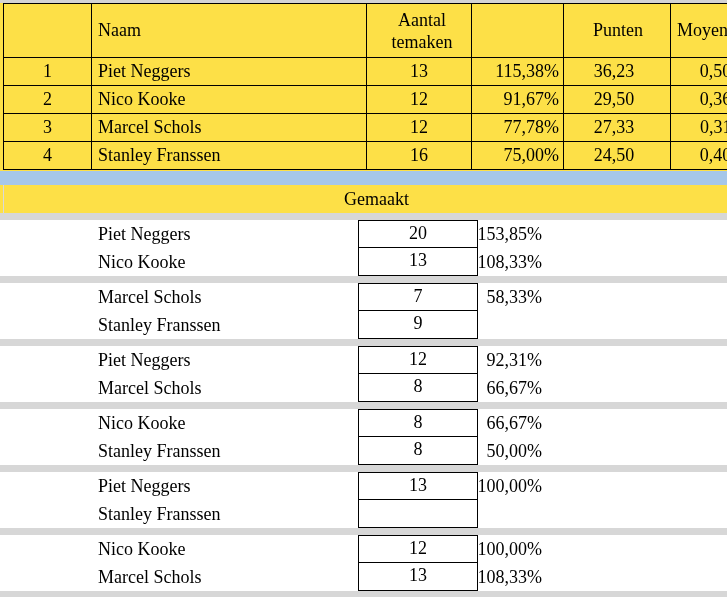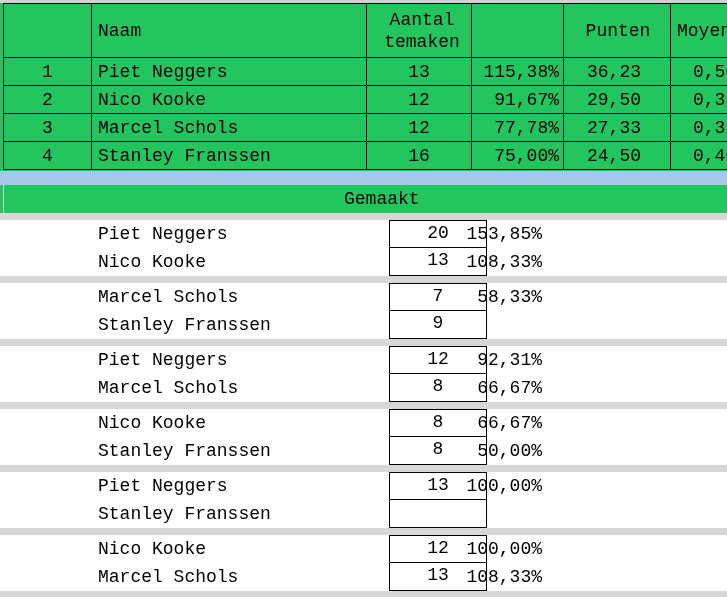--- a/index.html
+++ b/index.html
@@ -1,18 +1,18 @@
 <!DOCTYPE html>
 <html><head>
 <meta charset="utf-8">
 <style>
   html,body{margin:0;padding:0;background:#fff;}
   .canvas{
-    position:relative;width:727px;height:597px;background:#22c55e;overflow:hidden;
-    font-family:Liberation Mono, monospace;font-size:18px;color:#000;
+    position:relative;width:727px;height:597px;background:#fde047;overflow:hidden;
+    font-family:Liberation Serif, serif;font-size:18px;color:#000;
   }
   .topstrip{position:absolute;left:0;top:0;width:727px;height:3px;background:#d4d4d4;}
 
   
   table.standings{
     position:absolute;left:3px;top:3px;width:724px;
     border-collapse:collapse;table-layout:fixed;
   }
   table.standings th, table.standings td{
     border:1.5px solid #000;padding:0;font-weight:normal;font-size:18px;
@@ -36,22 +36,22 @@
   .rowlabels{position:absolute;left:0;top:186px;width:727px;height:27px;line-height:27px;}
   .lbl-uitslagen{position:absolute;left:3px;top:0;margin-top:23px;}
   .lbl-gemaakt{position:absolute;left:344px;top:0;}
 
   .results{position:absolute;left:0;top:213px;width:727px;}
   .sep{height:7px;background:#d7d7d7;}
   .pair{position:relative;height:56px;background:#fff;}
   .pname{position:absolute;left:98px;top:0;width:255px;height:28px;line-height:28px;}
   .pname.r2{top:28px;}
   .boxes{
-    position:absolute;left:358px;top:0;width:98px;height:56px;
-    border:1.5px solid #000;box-sizing:border-box;margin-left:31px;
+    position:absolute;left:358px;top:0;width:120px;height:56px;
+    border:1.5px solid #000;box-sizing:border-box;
   }
   .bcell{height:26.5px;line-height:25px;text-align:center;box-sizing:border-box;}
   .bcell.first{border-bottom:1.5px solid #000;}
   .ppct{position:absolute;left:456px;top:0;width:86px;height:28px;line-height:28px;text-align:right;}
   .ppct.r2{top:28px;}
 </style>
 </head>
 <body>
 
 <div class="canvas">

